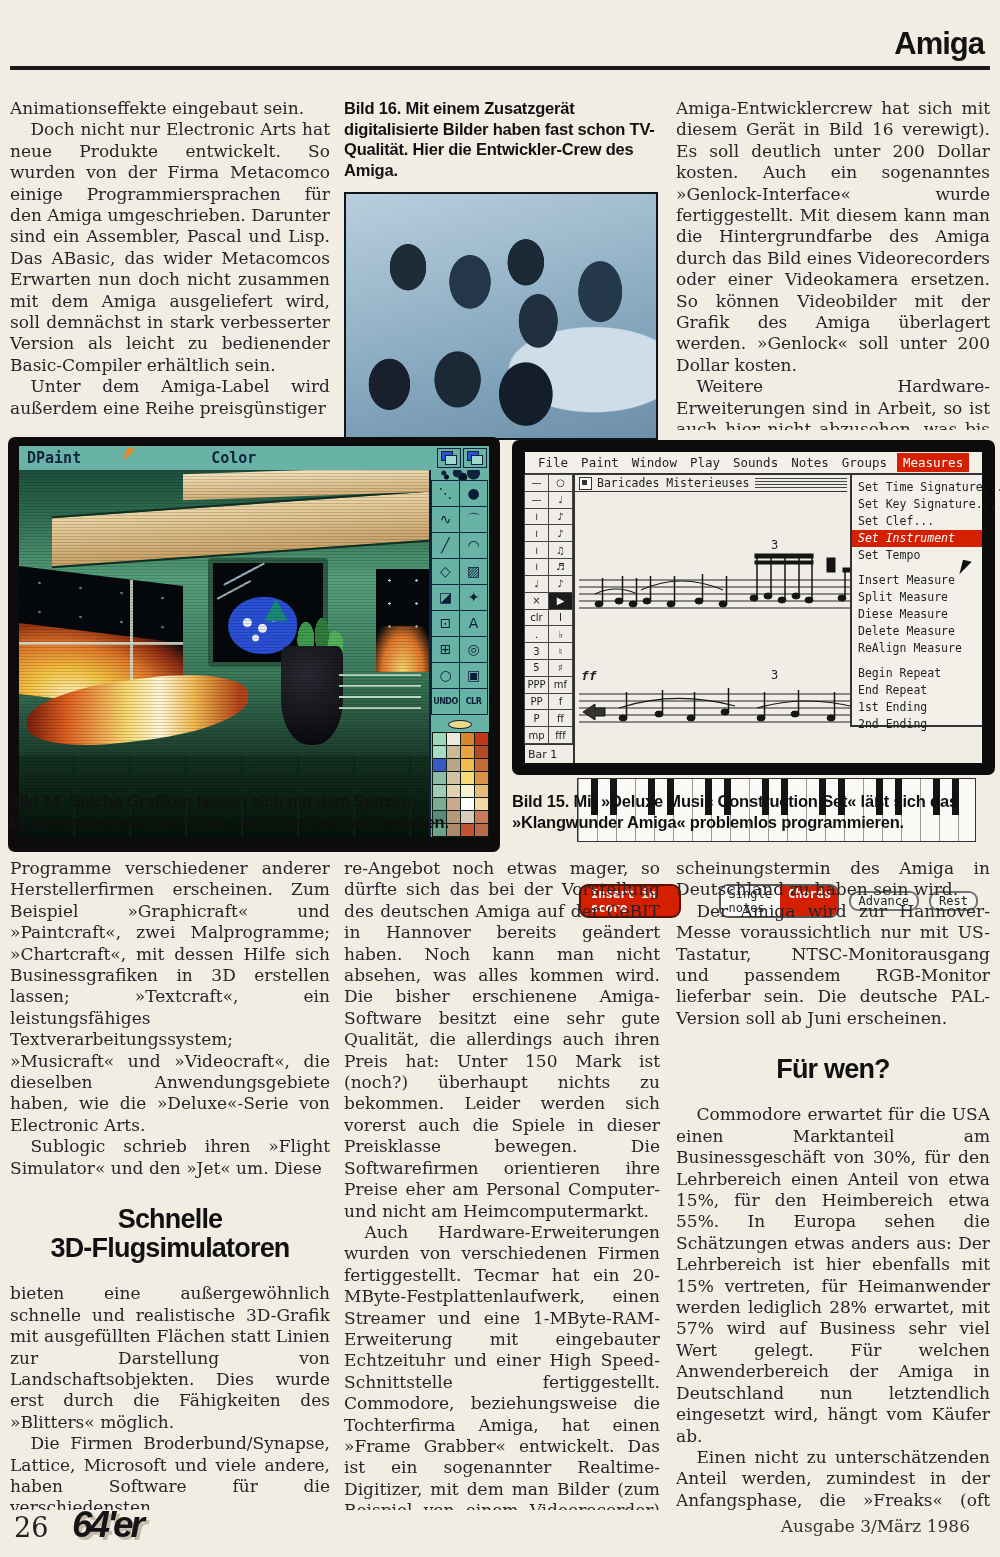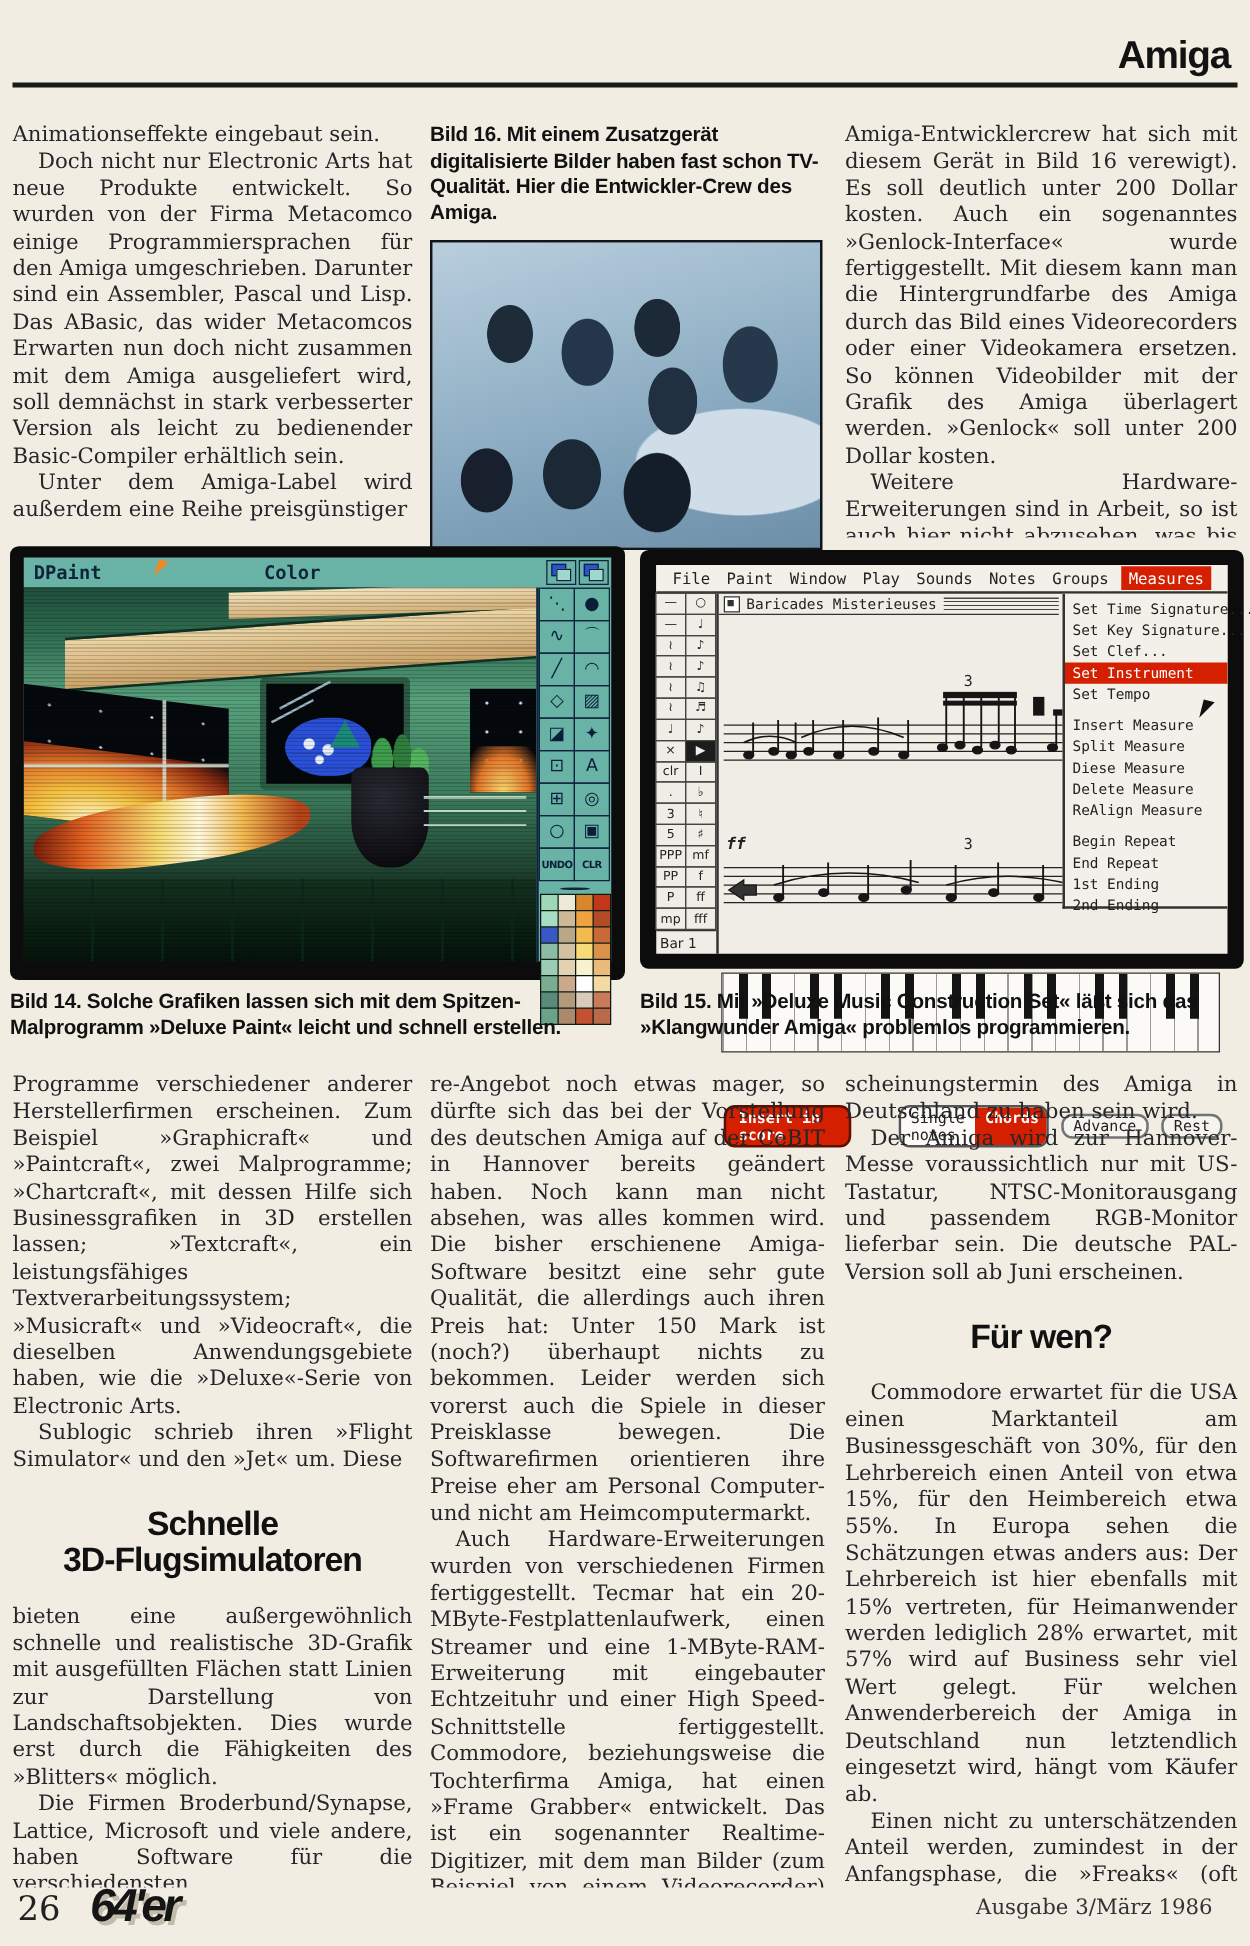--- a/index.html
+++ b/index.html
@@ -121,21 +121,21 @@
   .wgad{width:11px;height:11px;border:1px solid #333;background:#fff;margin-right:5px;position:relative;}
   .wgad i{position:absolute;left:2px;top:2px;width:5px;height:5px;background:#333;}
   .wlines{flex:1;height:11px;margin-left:6px;
           background:repeating-linear-gradient(180deg,#444 0 1px,transparent 1px 3px);}
   .staffzone{position:relative;}
   .s-label{position:absolute;font-family:"DejaVu Sans Mono", monospace;}
   .dm-panel{position:absolute;right:0;top:0;width:132px;height:252px;background:#f2f0e9;
             border-left:2px solid #333;border-bottom:2px solid #333;z-index:6;font-size:11.5px;
             display:flex;flex-direction:column;padding-top:4px;box-sizing:border-box;}
   .dm-panel .mi{padding:1px 0 1px 6px;line-height:15px;white-space:nowrap;}
-  .dm-panel .mi.active{background:var(--red);color:#fff;position:relative;}
+  .dm-panel .mi.active{background:var(--red);color:#fff;position:relative;font-style:italic;}
   .dm-panel .sep{height:1px;background:#555;margin:4px 0;}
   .panel-cursor{position:absolute;right:8px;top:86px;width:0;height:0;z-index:7;
       border-left:9px solid #111;border-right:4px solid transparent;border-bottom:15px solid transparent;transform:rotate(14deg);}
   .keys{flex:0 0 62px;position:relative;background:#fbfaf6;border:1px solid #333;margin:2px 6px 0 2px;overflow:hidden;}
   .keys .seps{position:absolute;inset:0;background:repeating-linear-gradient(90deg,#999 0 1px,transparent 1px 19px);}
   .keys .blacks{position:absolute;left:0;top:0;right:0;height:58%;
      background:repeating-linear-gradient(90deg,transparent 0 13px,#141414 13px 20px,transparent 20px 32px,#141414 32px 39px,transparent 39px 57px);}
   .dm-bottom{flex:0 0 24px;display:flex;align-items:center;gap:10px;padding:2px 4px;font-size:12px;}
   .btn{border:2px solid #5c1000;border-radius:9px;padding:1px 10px;background:var(--red);color:#fff;font-weight:700;}
   .pillpair{display:flex;border:2px solid #555;border-radius:9px;overflow:hidden;margin-left:28px;}
@@ -166,21 +166,21 @@
   <div class="abs" style="left:344px;top:98px;width:316px;">
     <div class="caption">Bild 16. Mit einem Zusatzgerät digitalisierte Bilder haben fast schon TV-Qualität. Hier die Entwickler-Crew des Amiga.</div>
     <div class="photo16"></div>
   </div>
 
   <div class="col" style="left:676px;top:98px;width:314px;height:332px;">
     <p>Amiga-Entwicklercrew hat sich mit diesem Gerät in Bild 16 verewigt). Es soll deutlich unter 200 Dollar kosten. Auch ein sogenanntes »Genlock-Interface« wurde fertiggestellt. Mit diesem kann man die Hintergrundfarbe des Amiga durch das Bild eines Videorecorders oder einer Videokamera ersetzen. So können Videobilder mit der Grafik des Amiga überlagert werden. »Genlock« soll unter 200 Dollar kosten.</p>
     <p class="ind">Weitere Hardware-Erweiterungen sind in Arbeit, so ist auch hier nicht abzusehen, was bis zum Er-</p>
   </div>
 
-  <div class="abs shot" style="left:8px;top:437px;width:492px;height:347px;">
+  <div class="abs shot" style="left:8px;top:437px;width:492px;height:415px;">
     <div class="dp-screen">
       <div class="dp-title">
         <span class="t1">DPaint</span>
         <span class="t2">Color</span>
         <span class="dp-cursor"></span>
         <span class="dp-gadgets">
           <span class="dp-gadget">
               <i></i>
               <i class="b"></i>
             </span>

